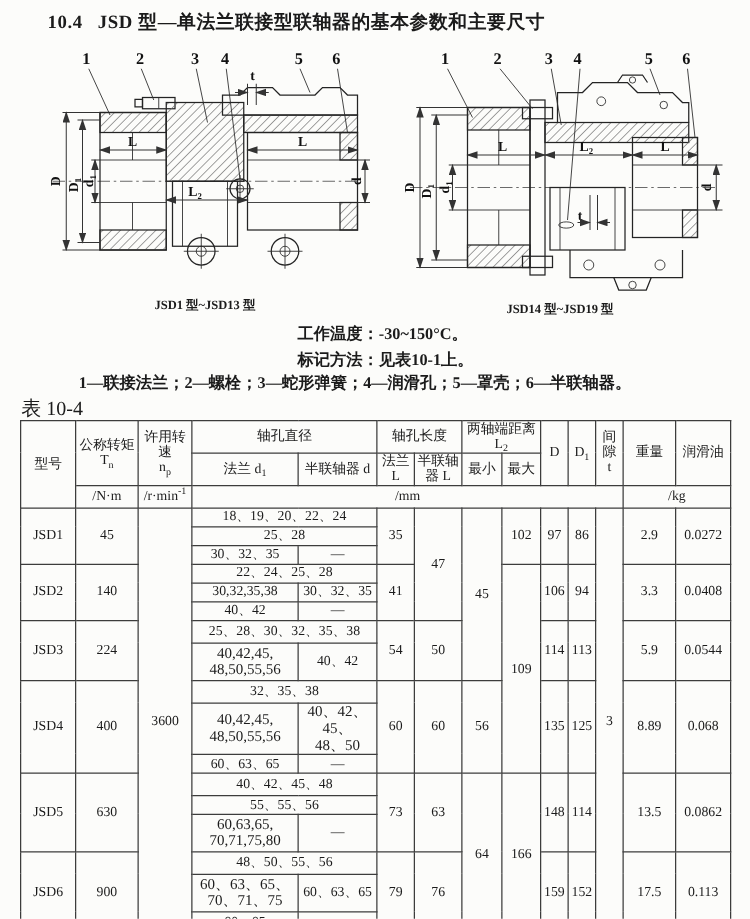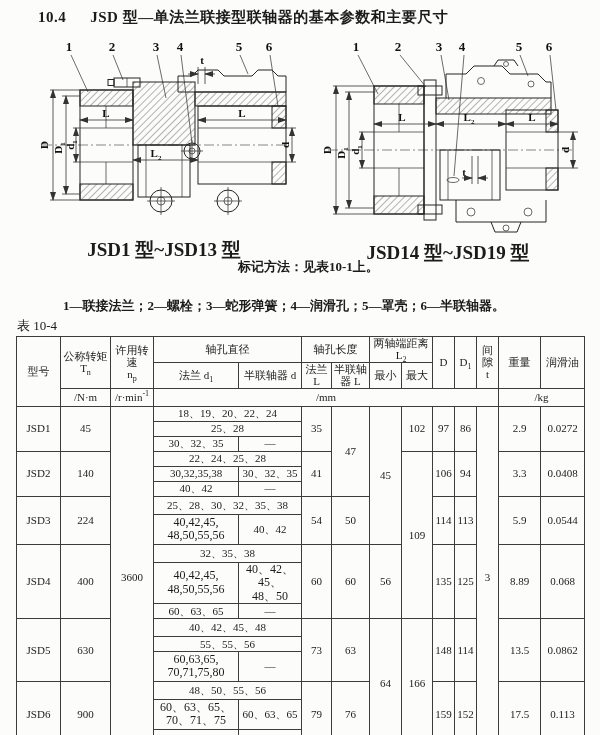--- a/index.html
+++ b/index.html
@@ -3,26 +3,26 @@
 <meta charset="utf-8">
 <style>
   html,body{margin:0;padding:0;}
   body{
     width:600px;height:735px;position:relative;
     background:#fcfcfa;color:#1b1b1b;
     font-family:"Liberation Serif","DejaVu Serif",serif;
   }
   .abs{position:absolute;}
   .title{left:38px;top:8px;font-size:15px;font-weight:bold;letter-spacing:.5px;}
-  .title .no{margin-right:24px;}
+  .title .no{margin-right:12px;}
   .fig{overflow:hidden;}
-  .caption{font-size:19px;font-weight:bold;text-align:center;}
+  .caption{font-size:10px;font-weight:bold;text-align:center;}
   .notes{left:238px;top:256px;font-size:13px;font-weight:bold;line-height:1.65;}
   .parts{left:0;top:297px;width:568px;text-align:center;font-size:13px;font-weight:bold;}
-  .tlabel{left:17px;top:317px;font-size:13px;}
+  .tlabel{left:17px;top:317px;font-size:16px;}
   table{border-collapse:collapse;table-layout:fixed;}
   td{
     border:1px solid #3c3c3c;text-align:center;vertical-align:middle;
     padding:0 1px;font-size:11px;line-height:1.12;overflow:hidden;
   }
   .pre{white-space:pre-line;font-size:12px;}
   sub{font-size:8px;line-height:0;}
   sup{font-size:8px;line-height:0;}
   tr.s{height:15px;} tr.m{height:18px;} tr.d{height:30px;}
   tr.hA{height:16px;} tr.hB{height:26px;} tr.hC{height:18px;margin-left:48px;}
@@ -314,20 +314,21 @@
     <text class="callout" x="133" y="11" text-anchor="middle">3</text>
     <text class="callout" x="156" y="11" text-anchor="middle">4</text>
     <text class="callout" x="213" y="11" text-anchor="middle">5</text>
     <text class="callout" x="243" y="11" text-anchor="middle">6</text>
   </g>
 </svg>
 </div>
 <div class="abs caption" style="left:306px;top:240px;width:284px;">JSD14 型~JSD19 型</div>
 
 <div class="abs notes">
+  <div>工作温度：-30~150°C。</div>
   <div>标记方法：见表10-1上。</div>
 </div>
 <div class="abs parts">1—联接法兰；2—螺栓；3—蛇形弹簧；4—润滑孔；5—罩壳；6—半联轴器。</div>
 
 <div class="abs tlabel">表 10-4</div>
 
 <table class="abs" style="left:16px;top:336px;width:568px;">
   <colgroup>
     <col style="width:44px">
       <col style="width:50px">

